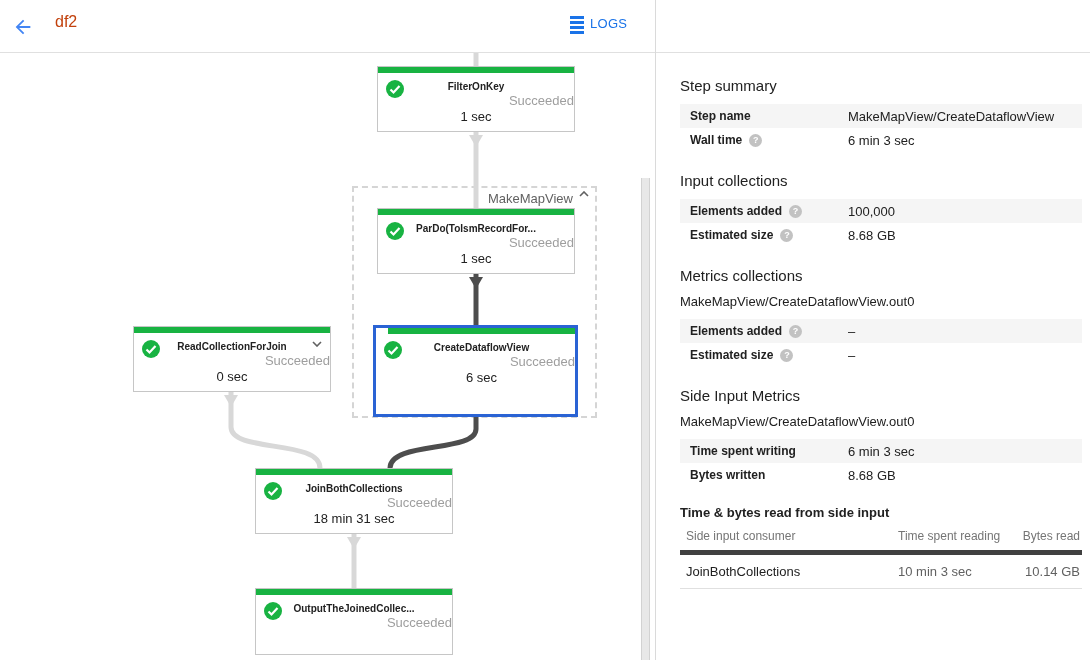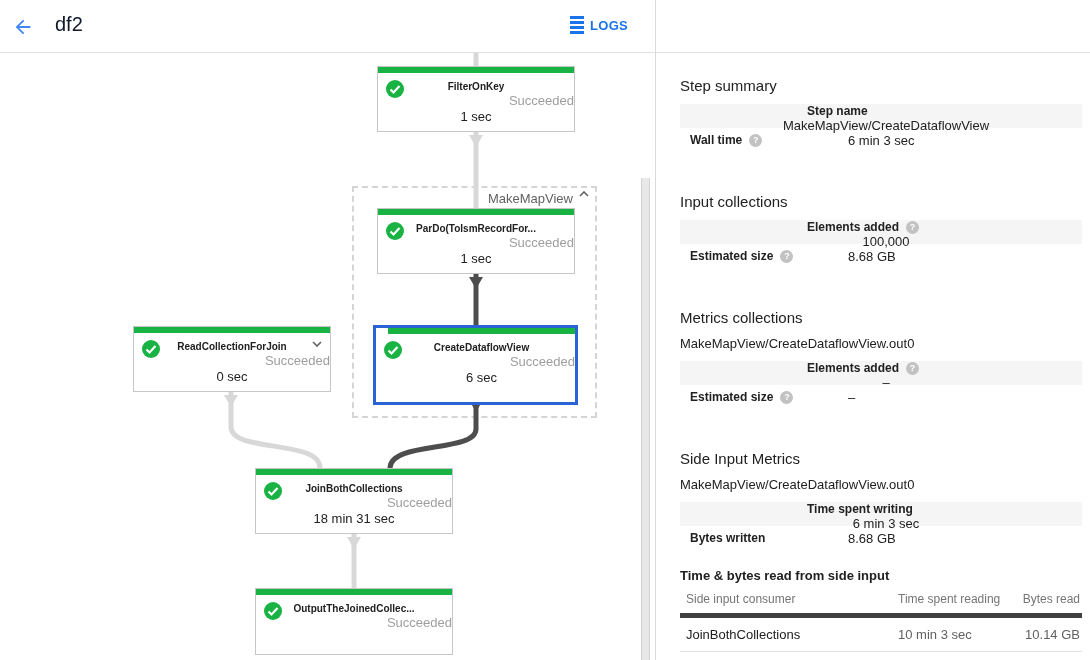--- a/index.html
+++ b/index.html
@@ -1,64 +1,64 @@
 <!DOCTYPE html>
 <html><head>
 <meta charset="utf-8">
 <style>
   * { margin:0; padding:0; box-sizing:border-box; }
   html,body { width:1090px; height:660px; font-family:"Liberation Sans", sans-serif; background:#fff; overflow:hidden; }
 
   
   .topbar { position:absolute; left:0; top:0; width:1090px; height:53px; background:#fff; border-bottom:1px solid #e0e0e0; z-index:5; }
   .back-btn { position:absolute; left:8px; top:12px; width:30px; height:30px; cursor:pointer; display:flex; align-items:center; justify-content:center; }
-  .job-title { position:absolute; left:55px; top:13px; font-size:20px; color:#0f172a; }
-  .logs-btn { position:absolute; left:570px; top:16px; display:flex; align-items:center; gap:6px; cursor:pointer; color:#1a73e8; font-size:13px; font-weight:700; letter-spacing:.3px; }
+  .job-title { position:absolute; left:55px; top:13px; font-size:16px; color:#c2410c; }
+  .logs-btn { position:absolute; left:570px; top:16px; display:flex; gap:6px; cursor:pointer; color:#1a73e8; font-size:13px; font-weight:400; letter-spacing:.3px; }
   .logs-icon { display:flex; flex-direction:column; gap:2px; }
   .logs-icon i { display:block; width:14px; height:3px; background:#1a73e8; }
 
   
   .graph-panel { position:absolute; left:0; top:53px; width:656px; height:607px; background:#fff; border-right:1px solid #dadada; overflow:hidden; }
   .panel-divider { position:absolute; left:655px; top:0; width:1px; height:53px; background:#dadada; z-index:6; }
   .edges { position:absolute; left:0; top:0; z-index:1; }
 
   .group-box { position:absolute; left:352px; top:133px; width:245px; height:232px; border:2px dashed #d5d5d5; z-index:0; }
   .group-label { position:absolute; right:6px; top:3px; display:flex; gap:6px; color:#616161; font-size:13px; cursor:pointer; }
 
   .node { position:absolute; width:198px; height:66px; background:#fff; border:1px solid #c6c6c6; z-index:2; cursor:pointer; }
   .node .topstrip { height:6px; background:#18b342; }
   .node .check { position:absolute; left:8px; top:13px; }
   .node .title  { margin-top:8px; text-align:center; font-size:10px; font-weight:700; color:#212121; white-space:nowrap; overflow:hidden; }
   .node .status { text-align:right; font-size:13px; color:#9e9e9e; margin-top:1px; }
   .node .time   { text-align:center; font-size:13px; color:#212121; margin-top:1px; }
   .node .expander { position:absolute; right:8px; top:14px; }
-  .node.selected { border:3px solid #2a63d4; width:205px; height:80px;padding-left:12px; }
+  .node.selected { border:3px solid #2a63d4; width:205px; height:92px;padding-left:12px; }
 
   .n-filter   { left:377px; top:13px; }
   .n-pardo    { left:377px; top:155px; }
   .n-create   { left:373px; top:272px; }
   .n-read     { left:133px; top:273px; }
   .n-join     { left:255px; top:415px; }
   .n-output   { left:255px; top:535px; height:67px; }
 
   .scrollbar-v { position:absolute; left:641px; top:125px; width:9px; height:482px; background:#e8e8e8; border-left:1px solid #d2d2d2; border-right:1px solid #d2d2d2; z-index:3; cursor:pointer; }
 
   
   .detail-panel { position:absolute; left:656px; top:0; width:434px; height:600px; background:#fff; }
   .detail-header { position:relative; height:53px; border-bottom:1px solid #e0e0e0; }
   .close-btn { position:absolute; left:22px; top:16px; width:20px; height:20px; cursor:pointer; }
   .detail-title { position:absolute; left:60px; top:15px; font-size:18px; color:#212121; }
   .detail-body { padding:24px 8px 0 24px; }
 
   .section-heading { font-size:15px; font-weight:400; color:#212121; margin:0 0 10px; }
-  .section-heading.gap { margin-top:41px; }
+  .section-heading.gap { margin-top:20px; }
   .collection-name { font-size:13px; color:#212121; margin:0 0 10px; }
 
   .kv-row { display:flex; align-items:center; height:24px; padding-left:10px; font-size:13px; color:#212121; }
-  .kv-row.shaded { background:#f5f5f5;flex-direction:column; }
+  .kv-row.shaded { background:#f5f5f5; }
   .kv-label { width:158px; font-size:12px; font-weight:700; color:#212121; display:flex; align-items:center; gap:7px; }
   .kv-value { flex:1; }
 
   .help-icon { width:13px; height:13px; border-radius:50%; background:#c2c2c2; color:#fff; font-size:9px; font-weight:700; display:inline-flex; align-items:center; justify-content:center; cursor:pointer; }
   .help-icon::after { content:"?"; }
 
   .table-title { font-size:13px; font-weight:700; color:#212121; margin:18px 0 0; }
   .si-table { width:100%; border-collapse:collapse; margin-top:2px; }
   .si-table th { text-align:left; font-size:12px; font-weight:400; color:#757575; padding:7px 0 7px 6px; border-bottom:5px solid #404040; }
   .si-table td { font-size:13px; color:#212121; padding:9px 0 9px 6px; border-bottom:1px solid #e0e0e0; }

